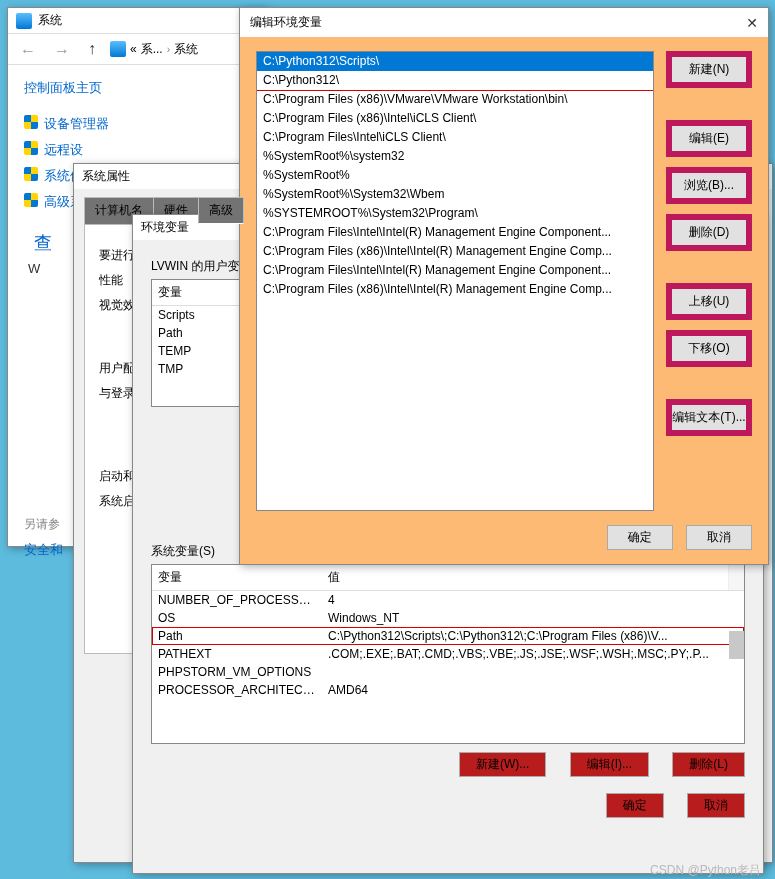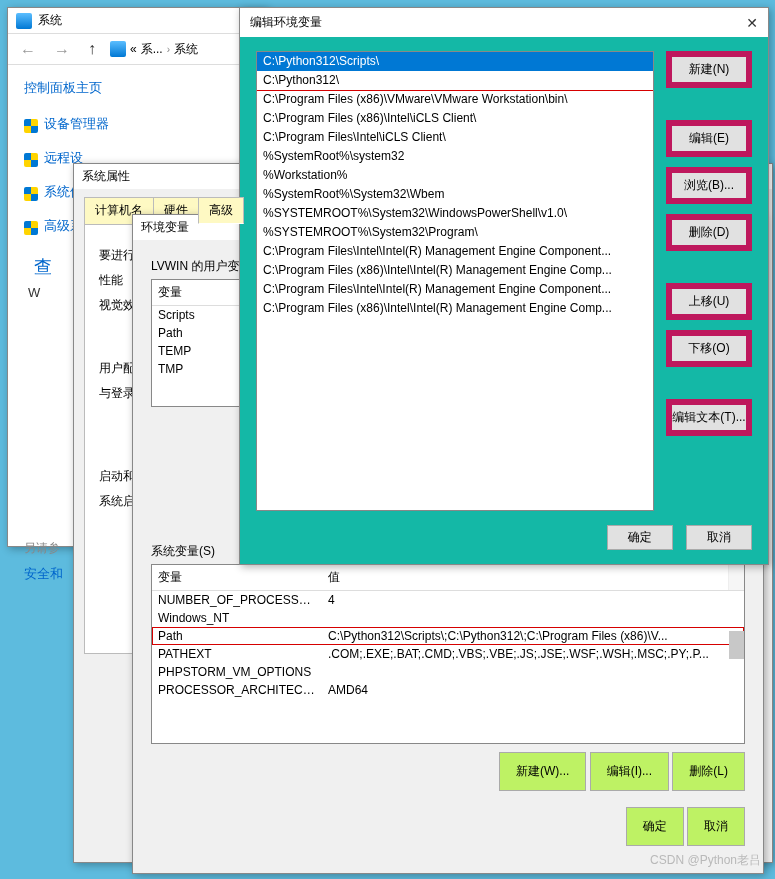--- a/index.html
+++ b/index.html
@@ -12,32 +12,32 @@
 
 #sys-window { top: 7px; left: 7px; width: 260px; height: 540px; }
 #sys-window .sys-toolbar { display: flex; align-items: center; gap: 10px; padding: 6px 8px; border-top: 1px solid #ddd; border-bottom: 1px solid #ddd; font-size: 12px; }
 .sys-nav-arrow { color: #999; font-size: 16px; padding: 0 4px; }
 .sys-nav-arrow.enabled { color: #333; }
 .breadcrumb { display: flex; align-items: center; gap: 4px; font-size: 12px; }
 .breadcrumb-icon { width: 16px; height: 16px; background: linear-gradient(#5bbeff,#0078d4); border-radius: 2px; }
 .breadcrumb-sep { color: #888; font-size: 10px; }
 #sys-window .body { padding: 14px 16px; font-size: 13px; }
 .cp-home { color: #0066cc; margin-bottom: 18px; }
-.cp-item { display: flex; align-items: flex-end; gap: 6px; color: #0066cc; margin: 16px 0; }
+.cp-item { display: flex; align-items: flex-start; gap: 6px; color: #0066cc; margin: 8px 0; }
 .shield { width: 14px; height: 14px; background: conic-gradient(#ffd400 0 90deg,#0078d4 90deg 180deg,#ffd400 180deg 270deg,#0078d4 270deg 360deg); border-radius: 2px; }
 .cp-divider { color: #0066cc; margin-top: 20px; padding-left: 10px; font-size: 18px; font-family: serif; }
 .cp-dummy { color: #333; margin-top: 6px; padding-left: 4px; }
 .see-also { color: #888; font-size: 12px; margin-top: 240px; }
 .safe-link { color: #0066cc; margin-top: 8px; font-size: 13px; }
 
 
 #sysprops-window { top: 163px; left: 73px; width: 700px; height: 700px; background: #f0f0f0; }
 #sysprops-window .titlebar { background: #fff; }
 .tabs { display: flex; margin: 8px 10px 0; }
-.tab { padding: 4px 10px; font-size: 12px; background: #fef9c3; border: 1px solid #bbb; border-bottom: none; margin-right: -1px; }
+.tab { padding: 4px 10px; font-size: 12px; background: #737373; border: 1px solid #bbb; border-bottom: none; margin-right: -1px; }
 .tab.sel { border-bottom: 1px solid #fff; position: relative; z-index: 2; }
 .tab-body { background: #fff; border: 1px solid #bbb; margin: 0 10px 10px; padding: 14px; font-size: 12px; min-height: 430px; }
 .sp-row { margin: 8px 0; }
 .sp-label { display: inline-block; width: 46px; }
 
 
 #envvars-window { top: 214px; left: 132px; width: 632px; height: 660px; background: #f0f0f0; }
 #envvars-window .titlebar { background: #fff; }
 .ev-body { padding: 12px 18px; font-size: 12px; }
 .ev-group-label { margin: 6px 0 4px; }
@@ -47,39 +47,39 @@
 .ev-col-hdr > div { padding: 4px 6px; font-size: 12px; }
 .ev-col-var { width: 170px; }
 .ev-col-val { flex: 1; }
 .ev-col-spacer { width: 16px; border-left: 1px solid #eee; background: #f6f6f6; }
 .ev-rows { overflow-y: auto; height: calc(100% - 24px); position: relative; }
 .ev-row { display: flex; }
 .ev-row > div { padding: 2px 6px; white-space: nowrap; overflow: hidden; text-overflow: ellipsis; font-size: 12px; }
 .ev-row.hl { outline: 1px solid #d60000; outline-offset: -1px; }
 .ev-scrollbar-thumb { position: absolute; right: 0; top: 40px; width: 15px; height: 28px; background: #c8c8c8; }
 .ev-btnrow { text-align: right; margin: 8px 0 16px; }
-.ev-btnrow button, .ev-dlgbtn button { padding: 10px 16px; margin-left: 0; border: 1px solid #aaa; background: #bef264; font-size: 12px; }
+.ev-btnrow button, .ev-dlgbtn button { padding: 3px 16px; margin-left: 20px; border: 1px solid #aaa; background: #b91c1c; font-size: 12px; }
 .ev-dlgbtn { text-align: right; margin-top: 10px; }
 
 
-#editpath-window { top: 7px; left: 239px; width: 530px; height: 558px; background: #14b8a6; }
+#editpath-window { top: 7px; left: 239px; width: 530px; height: 558px; background: #fdba74; }
 #editpath-window .titlebar { background: #fff; display: flex; justify-content: space-between; padding: 6px 10px; }
 .close-x { font-size: 14px; color: #333; }
 .ep-body { display: flex; padding: 14px 16px; gap: 12px; }
 .ep-list { flex: 1; background: #fff; border: 1px solid #888; height: 460px; overflow: hidden; }
 .ep-item { padding: 2px 6px; font-size: 12px; white-space: nowrap; overflow: hidden; text-overflow: ellipsis; border-bottom: 1px solid transparent; }
 .ep-item.selected { background: #0078d4; color: #fff; }
 .ep-redgroup { border: 1px solid #d60000; margin: -1px; }
 .ep-side { display: flex; flex-direction: column; gap: 10px; width: 86px; }
 .ep-side button { padding: 4px 0; border: 6px solid #be185d; background: #e1e1e1; font-size: 12px; }
 .ep-side .gap { height: 12px; }
 .ep-footer { text-align: right; padding: 0 16px 14px; font-size: 12px; }
 .ep-footer button { padding: 3px 20px; margin-left: 10px; border: 1px solid #aaa; background: #e1e1e1; font-size: 12px; }
 
-.watermark { position: absolute; right: 14px; bottom: 10px; color: #b9b9b9; font-size: 12px; }
+.watermark { position: absolute; right: 14px; bottom: 0; color: #b9b9b9; font-size: 12px; }
 </style>
 </head>
 <body>
 
 <div id="sys-window" class="window">
   <div class="titlebar">
     <span class="titlebar-icon"></span>
     <span>系统</span>
   </div>
   <div class="sys-toolbar">
@@ -175,20 +175,21 @@
         <div class="ev-col-var">变量</div>
         <div class="ev-col-val">值</div>
         <div class="ev-col-spacer"></div>
       </div>
       <div class="ev-rows">
         <div class="ev-row">
             <div class="ev-col-var">NUMBER_OF_PROCESSORS</div>
             <div class="ev-col-val">4</div>
           </div>
         <div class="ev-row">
+            <div class="ev-col-var">OS</div>
             <div class="ev-col-val">Windows_NT</div>
           </div>
         <div class="ev-row hl">
             <div class="ev-col-var">Path</div>
             <div class="ev-col-val">C:\Python312\Scripts\;C:\Python312\;C:\Program Files (x86)\V...</div>
           </div>
         <div class="ev-row">
             <div class="ev-col-var">PATHEXT</div>
             <div class="ev-col-val">.COM;.EXE;.BAT;.CMD;.VBS;.VBE;.JS;.JSE;.WSF;.WSH;.MSC;.PY;.P...</div>
           </div>
@@ -222,23 +223,22 @@
   <div class="ep-body">
     <div class="ep-list">
       <div class="ep-redgroup">
         <div class="ep-item selected">C:\Python312\Scripts\</div>
         <div class="ep-item">C:\Python312\</div>
       </div>
       <div class="ep-item">C:\Program Files (x86)\VMware\VMware Workstation\bin\</div>
       <div class="ep-item">C:\Program Files (x86)\Intel\iCLS Client\</div>
       <div class="ep-item">C:\Program Files\Intel\iCLS Client\</div>
       <div class="ep-item">%SystemRoot%\system32</div>
-      <div class="ep-item">%Workstation%</div>
+      <div class="ep-item">%SystemRoot%</div>
       <div class="ep-item">%SystemRoot%\System32\Wbem</div>
-      <div class="ep-item">%SYSTEMROOT%\System32\WindowsPowerShell\v1.0\</div>
       <div class="ep-item">%SYSTEMROOT%\System32\Program\</div>
       <div class="ep-item">C:\Program Files\Intel\Intel(R) Management Engine Component...</div>
       <div class="ep-item">C:\Program Files (x86)\Intel\Intel(R) Management Engine Comp...</div>
       <div class="ep-item">C:\Program Files\Intel\Intel(R) Management Engine Component...</div>
       <div class="ep-item">C:\Program Files (x86)\Intel\Intel(R) Management Engine Comp...</div>
     </div>
     <div class="ep-side">
       <button>新建(N)</button>
       <div class="gap"></div>
       <button>编辑(E)</button>

